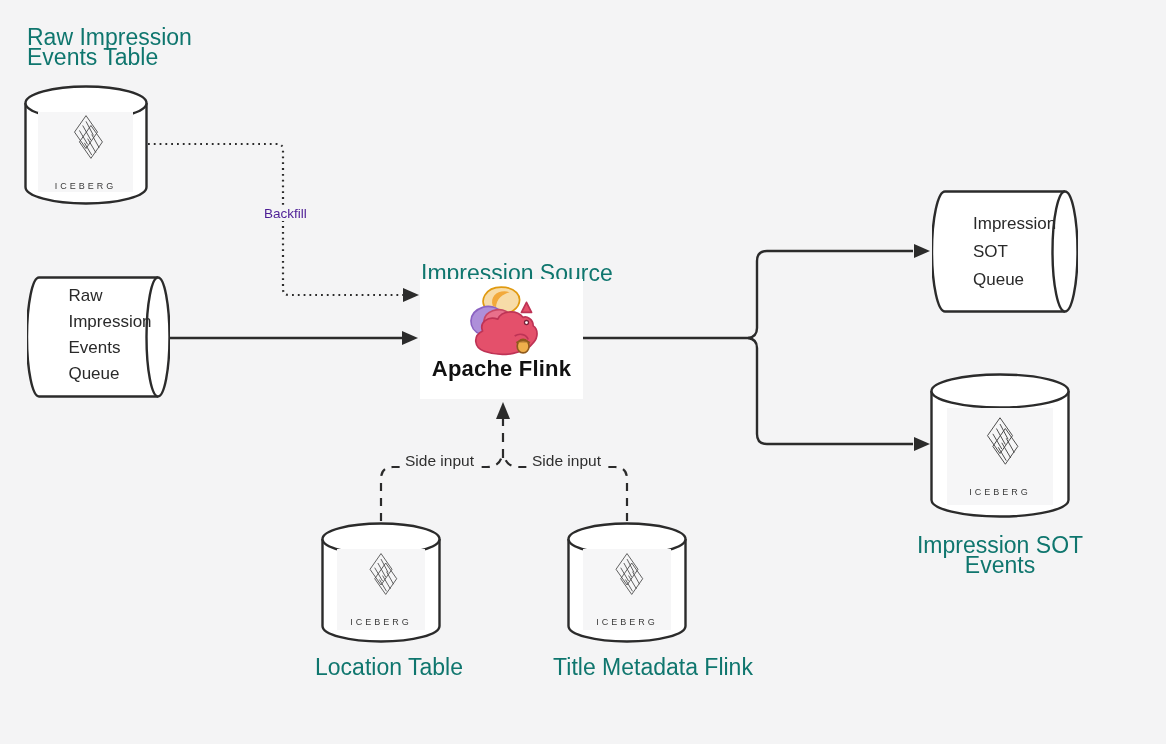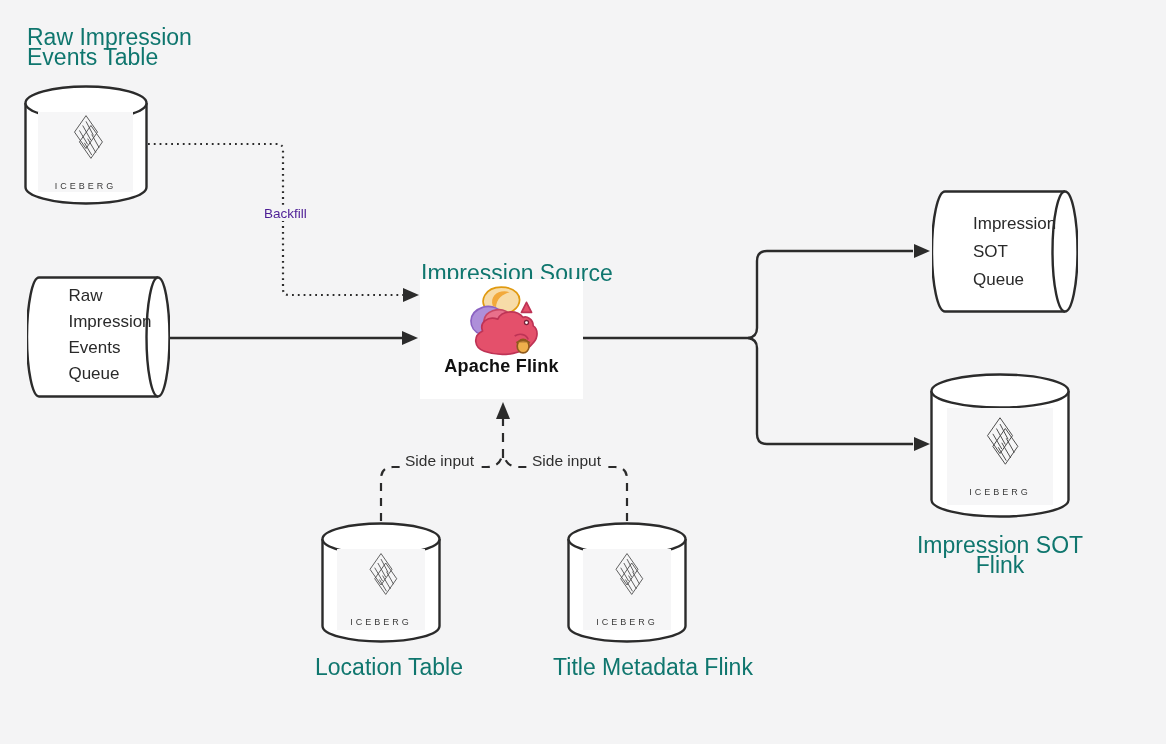--- a/index.html
+++ b/index.html
@@ -12,21 +12,21 @@
   .edge-label{background:#f4f4f5;color:#4c1d95;padding:0 5px;z-index:5;}
   .cyl{position:absolute;}
   .cyl svg{display:block;}
   .cyl-text{position:absolute;inset:0;display:flex;align-items:center;justify-content:center;
             font-size:17px;color:#2a2a2a;text-align:left;line-height:26px;margin-left:41px;}
   .logo-card{position:absolute;background:#f6f6f7;display:flex;flex-direction:column;
              align-items:center;justify-content:center;gap:21px;}
   .iceberg-word{font-size:9px;letter-spacing:3px;color:#3a3a3a;font-weight:500;}
   .flink-box{position:absolute;left:420px;top:279px;width:163px;height:120px;background:#ffffff;
              display:flex;flex-direction:column;align-items:center;justify-content:flex-start;}
-  .flink-name{font-weight:bold;font-size:18px;color:#111;margin-top:-2px;letter-spacing:0.2px;}
+  .flink-name{font-weight:bold;font-size:22px;color:#111;margin-top:-2px;letter-spacing:0.2px;}
   svg.layer{position:absolute;left:0;top:0;z-index:1;}
   .z2{z-index:2;}
 </style>
 </head>
 <body>
 
 <div id="canvas">
 
   <svg class="layer" width="1166" height="744" viewBox="0 0 1166 744">
 
@@ -131,21 +131,21 @@
             <path d="M24,9 L33,26"></path>
             <path d="M16,20 L26,37"></path>
           <path d="M26,30 L36,47"></path>
             <path d="M31,25 L40,41"></path>
             <path d="M22,35 L31,50"></path>
         </g>
       </svg>
       <div class="iceberg-word">ICEBERG</div>
     </div>
   </div>
-  <div class="abs node-label center" style="left:900px;top:535px;width:200px;">Impression SOT Flink</div>
+  <div class="abs node-label center" style="left:900px;top:535px;width:200px;">Impression SOT Events</div>
 
   <div class="cyl z2" style="left:321px;top:522px;width:120px;height:121px;">
     <svg width="120" height="121" viewBox="0 0 120 121">
       <path d="M1.5,17 V104 A58.5,15.5 0 0 0 118.5,104 V17" fill="#ffffff" stroke="#2b2b2b" stroke-width="2.4"></path>
       <ellipse cx="60" cy="17" rx="58.5" ry="15.5" fill="#ffffff" stroke="#2b2b2b" stroke-width="2.4"></ellipse>
     </svg>
     <div class="logo-card" style="left:16px;top:27px;width:88px;height:81px;">
       <svg width="38" height="44" viewBox="0 0 48 56">
         <g fill="none" stroke="#4a4a4a" stroke-width="1.1">
           <path d="M24,2 L38,22 L24,42 L10,22 Z"></path>

